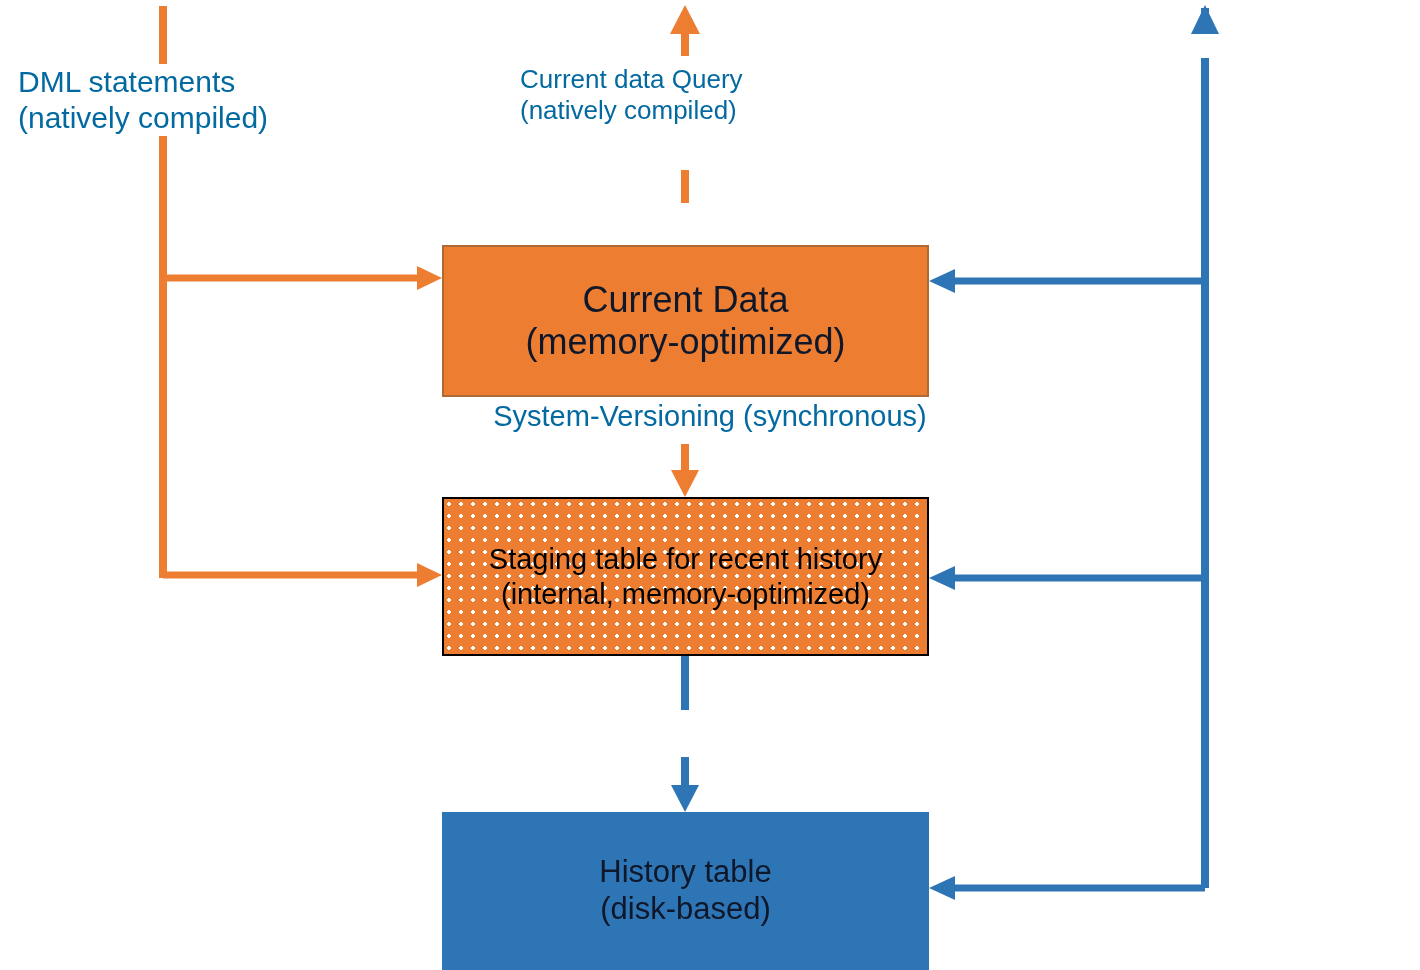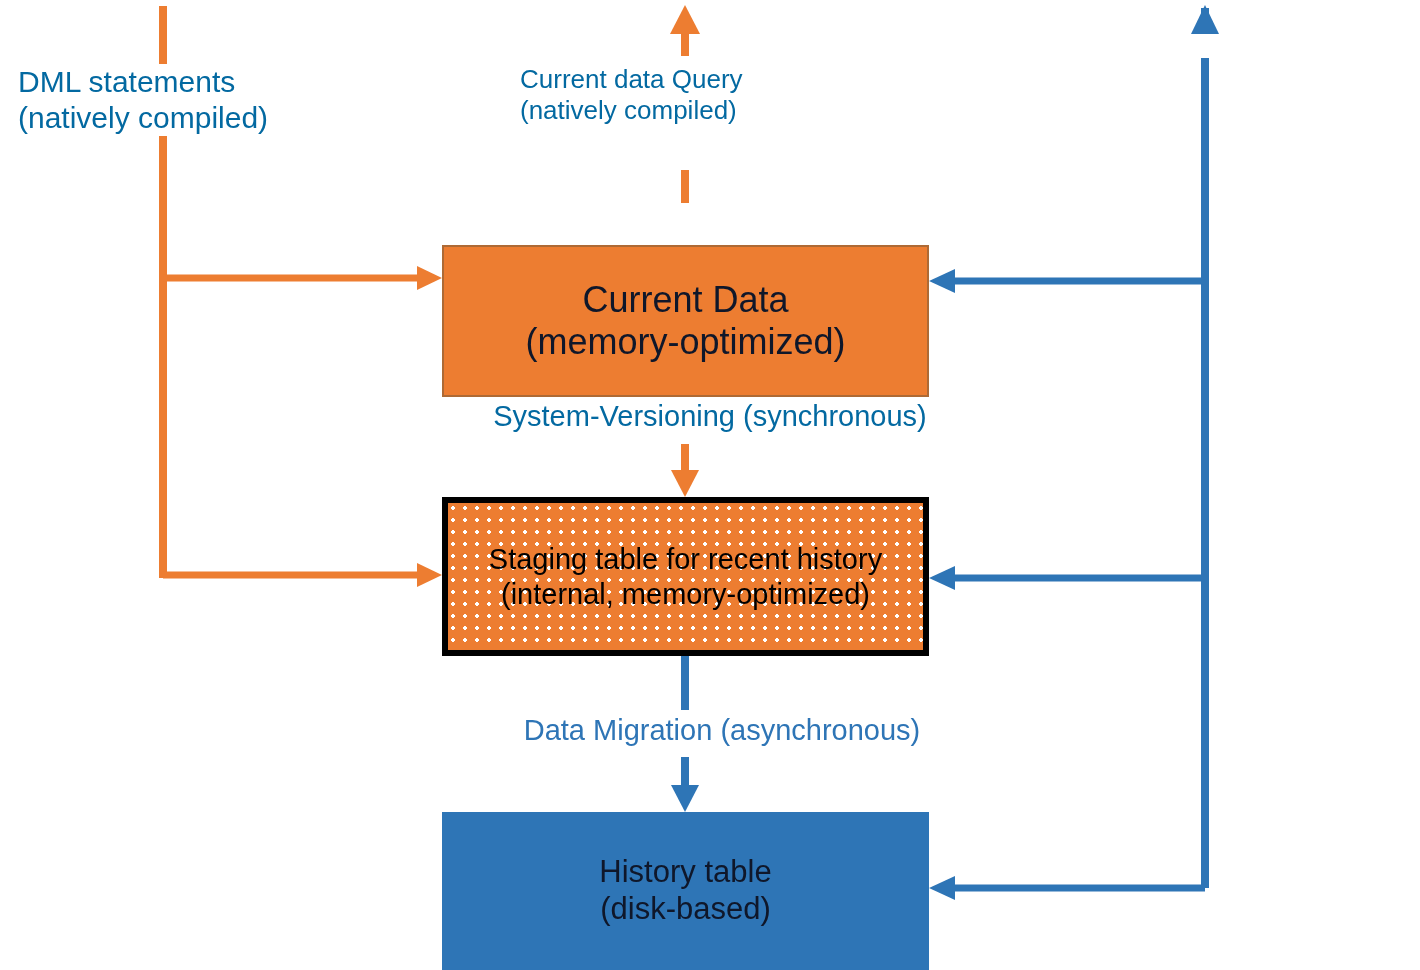--- a/index.html
+++ b/index.html
@@ -50,21 +50,21 @@
     font-size: 36px;
     margin-top: 42px;
   }
 
   #node-staging-table {
     left: 442px;
     top: 497px;
     width: 487px;
     height: 159px;
     background: #ED7D31;
-    border: 6px solid #000000;
+    border: 2px solid #000000;
     color: #000000;
     font-size: 29px;
   }
   
   #node-staging-table::before {
     content: "";
     position: absolute;
     left: 0; top: 0; right: 0; bottom: 0;
     background-image: radial-gradient(circle at 2px 2px, #ffffff 1.6px, rgba(255,255,255,0) 1.9px);
     background-size: 12px 12px;
@@ -199,15 +199,14 @@
 
   <div class="edge-label lbl-orange" id="label-dml-statements">DML statements
 (natively compiled)</div>
 
   <div class="edge-label lbl-orange" id="label-current-data-query">Current data Query
 (natively compiled)</div>
 
 
   <div class="edge-label lbl-orange" id="label-system-versioning">System-Versioning (synchronous)</div>
 
-  <div class="edge-label lbl-blue" id="label-data-migration">Data  Migration (asynchronous)</div>
 
 </div>
 
 </body></html>

